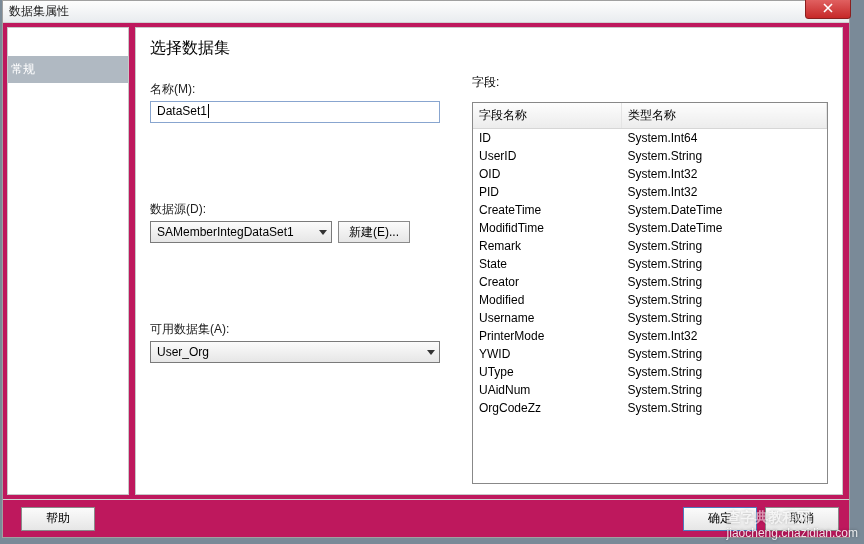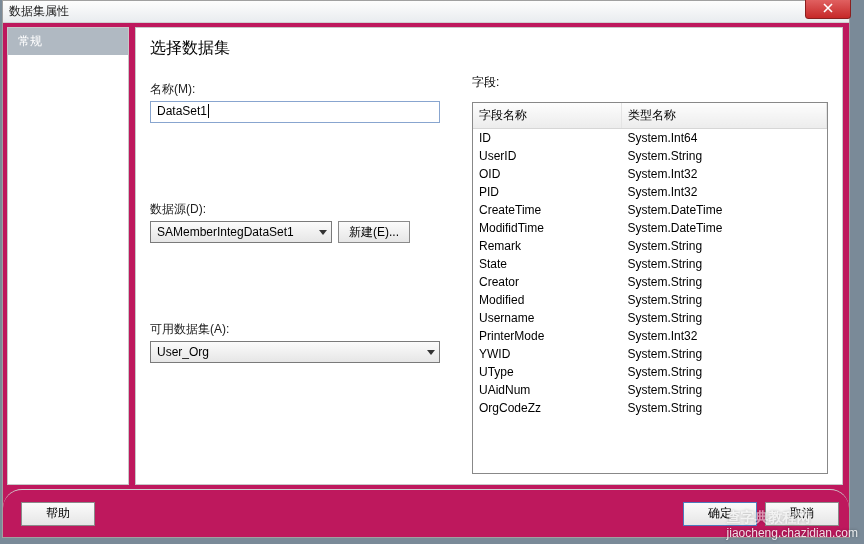--- a/index.html
+++ b/index.html
@@ -26,21 +26,21 @@
 .close-btn svg { width: 10px; height: 10px; }
 
 .content {
   flex: 1; display: flex; padding: 4px 6px 4px 4px; gap: 6px;
 }
 
 .sidebar {
   width: 122px; background: #fff; border: 1px solid #c8c8c8;
 }
 .sidebar-item {
-  padding: 5px 10px; cursor: pointer;
+  padding: 5px 3px; cursor: pointer; margin-top: 28px;
 }
 .sidebar-item.active { background: #b0b9c2; color: #fff; }
 
 .main {
   flex: 1; background: #fff; border: 1px solid #c8c8c8;
   padding: 10px 14px; display: flex; gap: 32px;
 }
 .col-left { width: 290px; display: flex; flex-direction: column; }
 .col-right { flex: 1; display: flex; flex-direction: column; }
 
@@ -77,22 +77,22 @@
 }
 .fields-table { width: 100%; border-collapse: collapse; }
 .fields-table th {
   text-align: left; font-weight: normal; padding: 4px 6px;
   background: linear-gradient(#fdfdfd,#ececec);
   border-bottom: 1px solid #d6d6d6; border-right: 1px solid #e4e4e4;
 }
 .fields-table td { padding: 2px 6px; }
 
 .footer {
-  height: 48px; border-top: 1px solid #d0d0d0;
-  display: flex; align-items: center; padding: 4px 10px; border-radius: 19px;
+  height: 38px; border-top: 1px solid #d0d0d0;
+  display: flex; align-items: center; padding: 4px 10px;
 }
 .footer .spacer { flex: 1; }
 .btn {
   height: 24px; min-width: 74px; border: 1px solid #8a8a8a;
   background: linear-gradient(#fbfbfb,#e6e6e6); cursor: pointer;
   margin-left: 8px; display: inline-flex; align-items: center; justify-content: center;
 }
 .btn.primary { border: 1px solid #4d7bbd; }
 
 .watermark {

